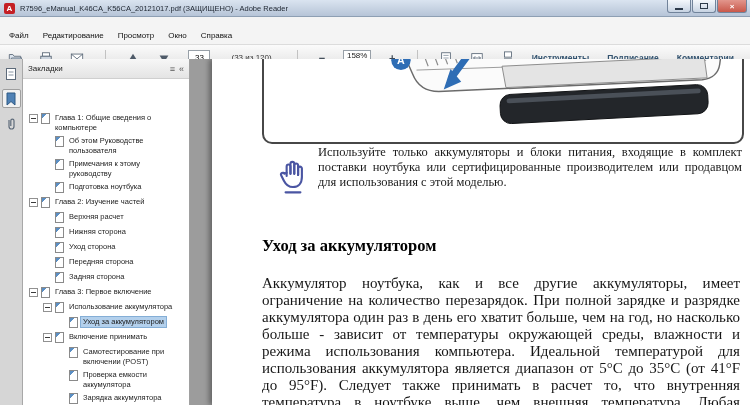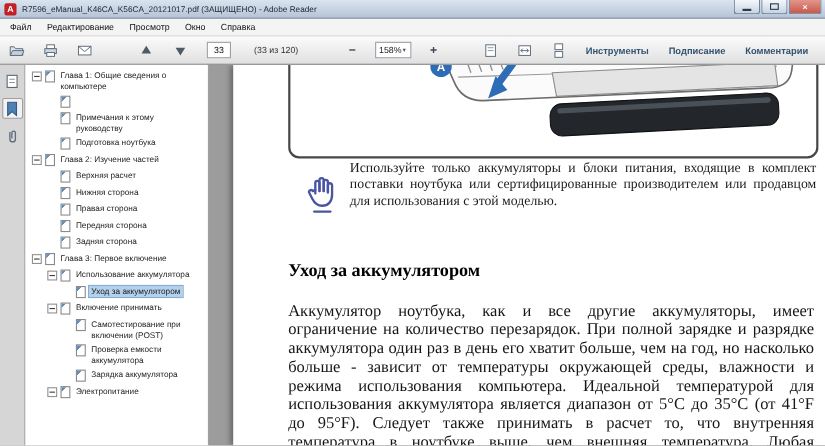--- a/index.html
+++ b/index.html
@@ -14,34 +14,34 @@
   .title-text { font-size:7.5px; color:#1d2530; }
   .win-buttons { position:absolute; right:3px; top:0; display:flex; }
   .win-btn { width:24px; height:13px; border:1px solid #71839a; border-top:none; border-radius:0 0 3px 3px;
              background:linear-gradient(#f4f8fc,#c7d3e2); display:flex; align-items:center; justify-content:center;
              margin-left:1px; font-size:8px; color:#2c3a4a; }
   .win-btn.close { width:30px; background:linear-gradient(#e2968c,#c9584a); color:#fff; font-weight:bold; }
   .min-glyph { width:8px; height:2px; background:#2c3a4a; margin-top:5px; }
   .max-glyph { width:8px; height:6px; border:1.5px solid #2c3a4a; }
 
   
-  .menubar { height:16px; background:#f4f4f4; border-bottom:1px solid #dcdcdc; display:flex; align-items:flex-start; padding-left:2px; }
+  .menubar { height:28px; background:#f4f4f4; border-bottom:1px solid #dcdcdc; display:flex; align-items:flex-end; padding-left:2px; }
   .menu-item { padding:0 7px; font-size:8px; color:#111; line-height:16px; }
 
   
   .toolbar { height:26px; background:linear-gradient(#fbfbfb,#e0e0e0); border-bottom:1px solid #97989a;
              display:flex; align-items:center; padding:0 8px; gap:17px; }
   .tb-icon { width:18px; height:18px; display:flex; align-items:center; justify-content:center; border-radius:2px; }
   .tb-icon svg { width:14px; height:14px; }
   .tb-sep { width:1px; height:16px; background:#c2c2c2; margin:0 4px; }
   .page-input { width:22px; height:15px; border:1px solid #98a0a8; background:#fff; font-size:8px;
                 text-align:center; font-family:"Liberation Sans",sans-serif; }
   .page-info { font-size:8px; color:#333; margin:0 4px; white-space:nowrap; }
   .zoom-box { width:40px; height:15px; border:1px solid #98a0a8; background:#fff; display:flex;
-              align-items:center; justify-content:space-between; padding:0 3px; }
+              align-items:center; justify-content:space-between; padding:0 3px;flex-direction:column; }
   .zoom-box .val { font-size:8px; color:#222; }
   .zoom-box .caret { font-size:5px; color:#555; }
   .zoom-btn { font-size:11px; color:#3c4document; color:#3c4854; width:16px; text-align:center; font-weight:bold; }
   .tb-actions { margin-left:auto; display:flex; gap:18px; margin-right:8px; }
   .tb-action { font-size:8.5px; color:#33536f; font-weight:bold; }
 
   
   .workspace { position:absolute; top:59px; left:0; right:0; bottom:0; display:flex; }
 
   .navstrip { width:23px; background:#d6d6d6; border-right:1px solid #a8a8a8; display:flex; flex-direction:column;
@@ -49,21 +49,21 @@
   .strip-btn { width:19px; height:19px; display:flex; align-items:center; justify-content:center; border-radius:2px; }
   .strip-btn.active { background:#f2f2f2; border:1px solid #9f9f9f; }
 
   
   .panel { width:167px; background:#ffffff; border-right:1px solid #a0a0a0; display:flex; flex-direction:column; }
   .panel-header { height:20px; flex:none; background:linear-gradient(#f7f7f7,#e4e4e4); border-bottom:1px solid #cfcfcf;
                   display:flex; align-items:center; padding:0 5px; gap:4px; }
   .panel-title { font-size:8px; color:#222; }
   .panel-hicon { margin-left:auto; font-size:9px; color:#555; }
   .panel-hicon2 { font-size:9px; color:#555; }
-  .bm-tree { flex:1; overflow:hidden; padding:3px 2px; }
+  .bm-tree { flex:1; overflow:hidden; padding:3px 2px;margin-top:29px; }
   .bm-item { display:flex; align-items:flex-start; padding:2px 2px 2px 4px; font-size:7.5px; line-height:9.5px; color:#1c1c1c; }
   .bm-item.lv1 { padding-left:18px; }
   .bm-item.lv2 { padding-left:32px; }
   .bm-exp { width:9px; height:9px; flex:none; border:1px solid #919191; background:#fff; position:relative; margin-right:3px; margin-top:1px; }
   .bm-exp::after { content:""; position:absolute; left:1px; right:1px; top:3px; height:1px; background:#3b3b3b; }
   .bm-ico { width:9px; height:11px; flex:none; border:1px solid #8a8a8a; margin-right:3px;
             background:linear-gradient(135deg,#5b8fc4 3px,#fff 3px); }
   .bm-label { padding:0 2px; }
   .bm-item.selected .bm-label { background:#b3d0ec; outline:1px solid #84aed6; }
 
@@ -193,30 +193,36 @@
         </svg>
     </div>
     <div class="strip-btn">
       <svg width="12" height="14" viewBox="0 0 12 14">
           <path d="M4 3 v6.5 a2.5 2.5 0 0 0 5 0 V3.8 a1.6 1.6 0 0 0 -3.2 0 V9" fill="none" stroke="#5d6a79" stroke-width="1.2"></path>
         </svg>
     </div>
   </div>
 
   <div class="panel">
+    <div class="panel-header">
+      <span class="panel-title">Закладки</span>
+      <span class="panel-hicon">≡</span>
+      <span class="panel-hicon2">«</span>
+    </div>
     <div class="bm-tree">
 
     <div class="bm-item lv0">
           <span class="bm-exp"></span>
           <span class="bm-ico"></span>
           <span class="bm-label">Глава 1: Общие сведения о компьютере</span>
         </div>
         <div class="bm-item lv1">
           <span class="bm-exp" style="visibility: hidden;"></span>
           <span class="bm-ico"></span>
+          <span class="bm-label">Об этом Руководстве пользователя</span>
         </div>
         <div class="bm-item lv1">
           <span class="bm-exp" style="visibility: hidden;"></span>
           <span class="bm-ico"></span>
           <span class="bm-label">Примечания к этому руководству</span>
         </div>
         <div class="bm-item lv1">
           <span class="bm-exp" style="visibility: hidden;"></span>
           <span class="bm-ico"></span>
           <span class="bm-label">Подготовка ноутбука</span>
@@ -232,21 +238,21 @@
           <span class="bm-label">Верхняя расчет</span>
         </div>
         <div class="bm-item lv1">
           <span class="bm-exp" style="visibility: hidden;"></span>
           <span class="bm-ico"></span>
           <span class="bm-label">Нижняя сторона</span>
         </div>
         <div class="bm-item lv1">
           <span class="bm-exp" style="visibility: hidden;"></span>
           <span class="bm-ico"></span>
-          <span class="bm-label">Правая сторона</span>
+          <span class="bm-label">Уход сторона</span>
         </div>
         <div class="bm-item lv1">
           <span class="bm-exp" style="visibility: hidden;"></span>
           <span class="bm-ico"></span>
           <span class="bm-label">Передняя сторона</span>
         </div>
         <div class="bm-item lv1">
           <span class="bm-exp" style="visibility: hidden;"></span>
           <span class="bm-ico"></span>
           <span class="bm-label">Задняя сторона</span>

